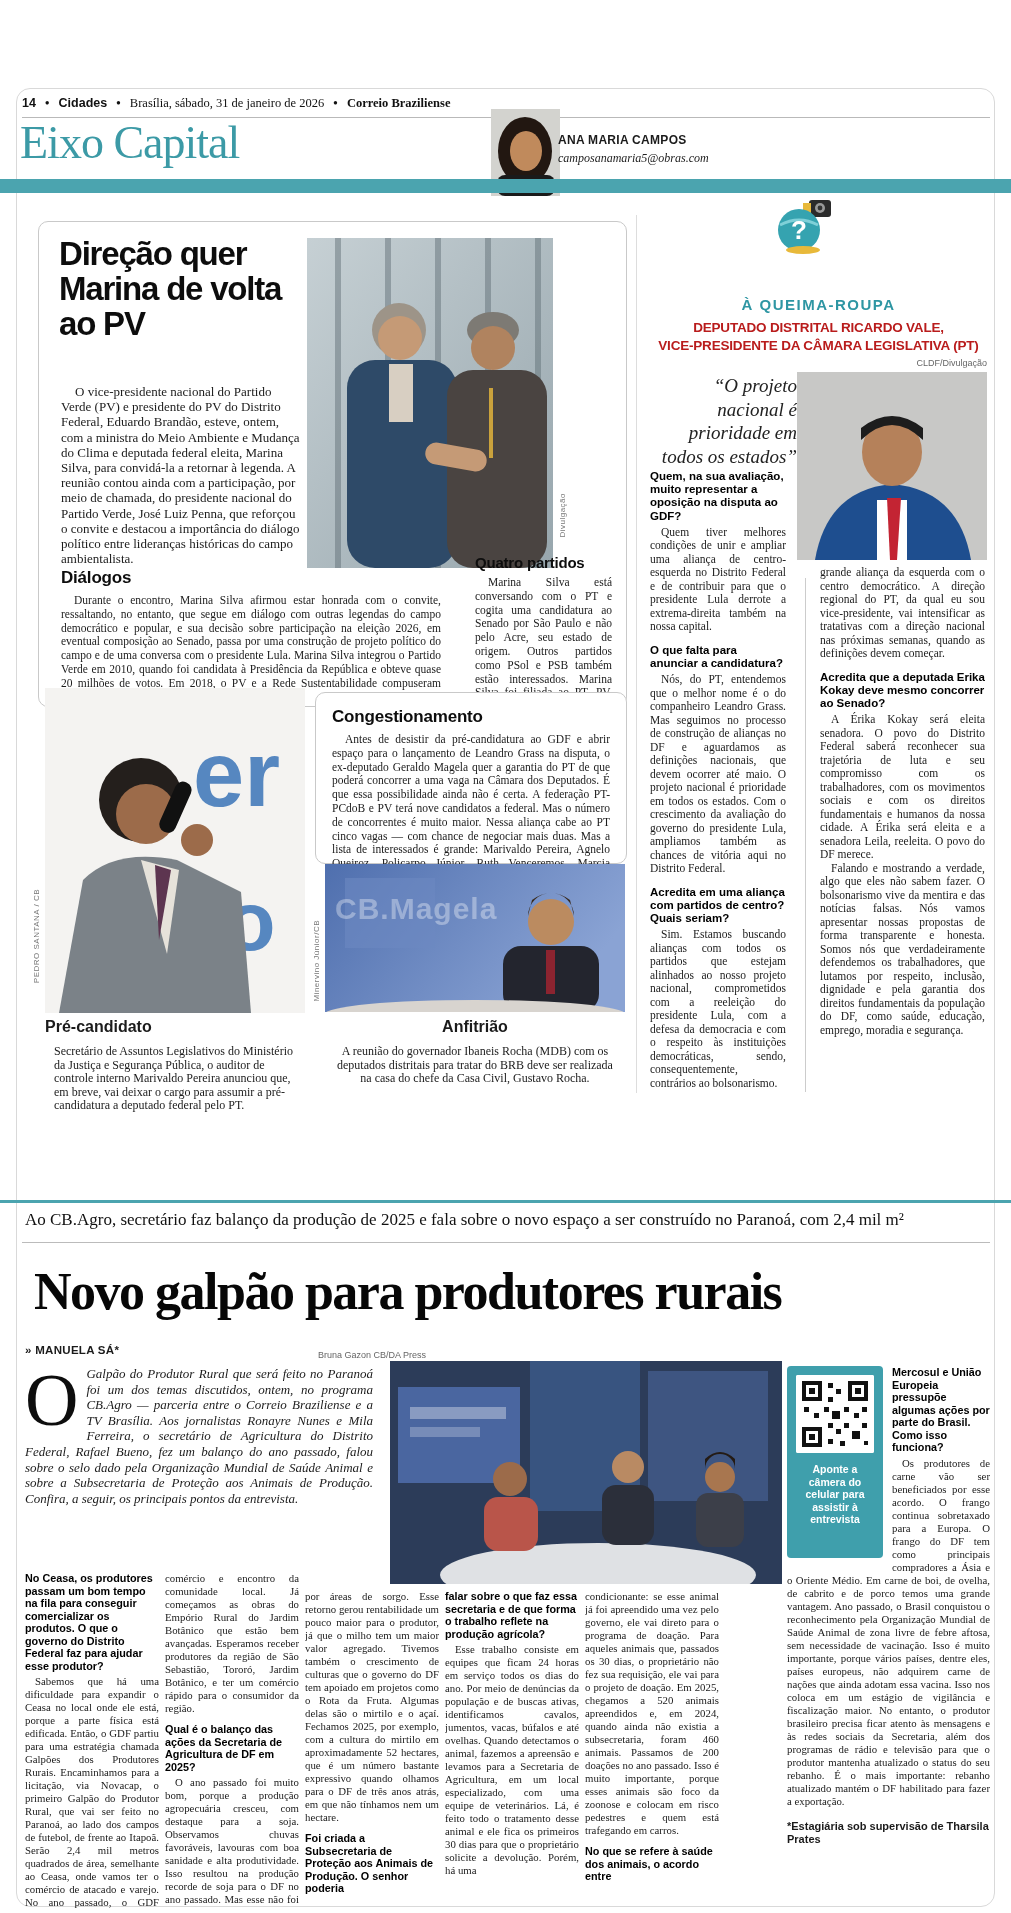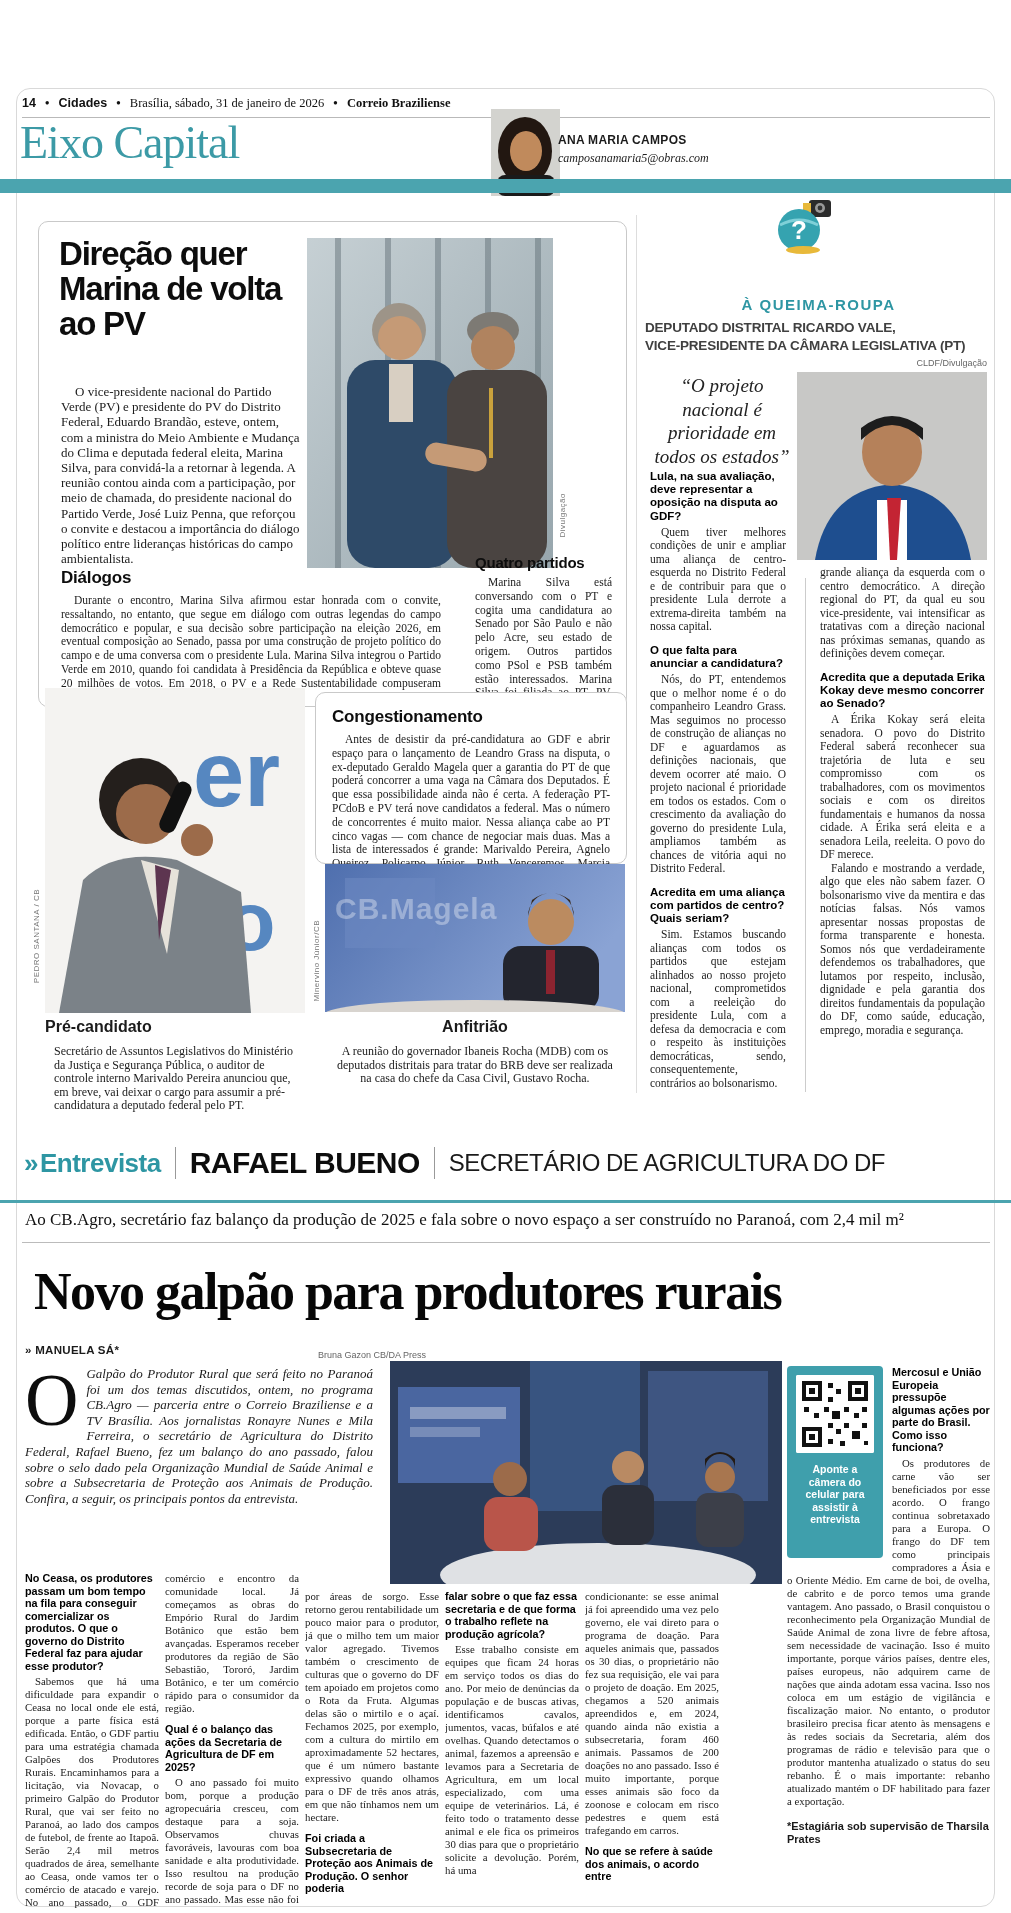--- a/index.html
+++ b/index.html
@@ -54,24 +54,24 @@
   .cap h4{font-family:"Liberation Sans",sans-serif;font-weight:800;font-size:16px;margin:0 0 4px 0;}
   .cap p{margin:9px;font-size:12px;line-height:13.5px;}
   .cap-pre{left:45px;top:1018px;width:258px;}
   .cap-anf{left:325px;top:1018px;width:300px;text-align:center;}
   
   .queima{position:absolute;left:645px;top:198px;width:347px;height:900px;}
   .q-icon{position:absolute;left:128px;top:0;width:64px;height:56px;}
   .q-kicker{position:absolute;left:0;top:98px;width:347px;text-align:center;
     font-family:"Liberation Sans",sans-serif;font-weight:800;font-size:15px;letter-spacing:1.5px;
     color:#2e96a3;}
-  .q-subj{position:absolute;width:347px;text-align:left;font-family:"Liberation Sans",sans-serif;
-    font-weight:800;font-size:13.5px;color:#404040;letter-spacing:-.2px;}
+  .q-subj{position:absolute;width:347px;text-align:center;font-family:"Liberation Sans",sans-serif;
+    font-weight:800;font-size:13.5px;color:#b91c1c;letter-spacing:-.2px;}
   .q-subj1{top:122px;} .q-subj2{top:140px;}
-  .q-quote{position:absolute;left:2px;top:176px;width:150px;text-align:center;
+  .q-quote{position:absolute;left:2px;top:176px;width:150px;text-align:right;
     font-style:italic;font-size:19px;line-height:23.5px;color:#222;}
   .q-photo{position:absolute;left:152px;top:174px;width:190px;height:188px;margin:0;}
   .q-photo-credit{position:absolute;left:152px;top:160px;width:190px;text-align:right;
     font-family:"Liberation Sans",sans-serif;font-size:9px;color:#666;}
   .q-col{position:absolute;overflow:hidden;}
   .q-col1{left:5px;top:272px;width:136px;height:622px;}
   .q-col2{left:175px;top:368px;width:165px;height:528px;}
   .q-vrule{position:absolute;left:160px;top:380px;height:514px;border-left:1px solid #ccc;}
   .q{font-family:"Liberation Sans",sans-serif;font-weight:700;font-size:11.5px;line-height:13.2px;
      margin:10px 0 3px 0;color:#000;}
@@ -277,45 +277,38 @@
         <rect width="190" height="188" fill="#c8c8c6"></rect>
         <path d="M18 188 Q30 118 95 112 Q162 118 174 188 Z" fill="#1e4e8f"></path>
         <path d="M80 128 h30 v60 h-30 z" fill="#fff"></path>
         <path d="M90 126 l14 0 l-4 62 l-7 0 z" fill="#c32433"></path>
         <ellipse cx="95" cy="80" rx="30" ry="34" fill="#b5815a"></ellipse>
         <path d="M64 68 q31 -30 62 0 l0 -12 q-31 -24 -62 0 z" fill="#1d1d1d"></path>
       </svg>
     </figure>
 
     <div class="q-col q-col1">
-      <p class="q">Lula, na sua avaliação, deve representar a oposição na disputa ao GDF?</p>
+      <p class="q">Quem, na sua avaliação, muito representar a oposição na disputa ao GDF?</p>
       <p class="a">Quem tiver melhores condições de unir e ampliar uma aliança de centro-esquerda no Distrito Federal e de contribuir para que o presidente Lula derrote a extrema-direita também na nossa capital.</p>
       <p class="q">O que falta para anunciar a candidatura?</p>
       <p class="a">Nós, do PT, entendemos que o melhor nome é o do companheiro Leandro Grass. Mas seguimos no processo de construção de alianças no DF e aguardamos as definições nacionais, que devem ocorrer até maio. O projeto nacional é prioridade em todos os estados. Com o crescimento da avaliação do governo do presidente Lula, ampliamos também as chances de vitória aqui no Distrito Federal.</p>
       <p class="q">Acredita em uma aliança com partidos de centro? Quais seriam?</p>
       <p class="a">Sim. Estamos buscando alianças com todos os partidos que estejam alinhados ao nosso projeto nacional, comprometidos com a reeleição do presidente Lula, com a defesa da democracia e com o respeito às instituições democráticas, sendo, consequentemente, contrários ao bolsonarismo.</p>
 
     </div>
     <div class="q-vrule"></div>
     <div class="q-col q-col2">
       <p class="a" style="text-indent:0">grande aliança da esquerda com o centro democrático. A direção regional do PT, da qual eu sou vice-presidente, vai intensificar as tratativas com a direção nacional nas próximas semanas, quando as definições devem começar.</p>
       <p class="q">Acredita que a deputada Erika Kokay deve mesmo concorrer ao Senado?</p>
       <p class="a">A Érika Kokay será eleita senadora. O povo do Distrito Federal saberá reconhecer sua trajetória de luta e seu compromisso com os trabalhadores, com os movimentos sociais e com os direitos fundamentais e humanos da nossa cidade. A Érika será eleita e a senadora Leila, reeleita. O povo do DF merece.</p>
       <p class="a">Falando e mostrando a verdade, algo que eles não sabem fazer. O bolsonarismo vive da mentira e das notícias falsas. Nós vamos apresentar nossas propostas de forma transparente e honesta. Somos nós que verdadeiramente defendemos os trabalhadores, que lutamos por respeito, inclusão, dignidade e pela garantia dos direitos fundamentais da população do DF, como saúde, educação, emprego, moradia e segurança.</p>
     </div>
   </section>
 
 
-  <header class="int-header">
-    <span class="int-kicker"><span class="arr">»</span><span>Entrevista</span></span>
-    <span class="hsep"></span>
-    <span class="int-name">RAFAEL BUENO</span>
-    <span class="hsep"></span>
-    <span class="int-role">SECRETÁRIO DE AGRICULTURA DO DF</span>
-  </header>
   <div class="teal-rule"></div>
   <p class="int-deck">Ao CB.Agro, secretário faz balanço da produção de 2025 e fala sobre o novo espaço a ser construído no Paranoá, com 2,4 mil m²</p>
   <div class="deck-rule"></div>
   <h1 class="int-headline">Novo galpão para produtores rurais</h1>
 
   <div class="int-byline">
     <span>»</span>
     <span>MANUELA SÁ*</span>
   </div>
 

